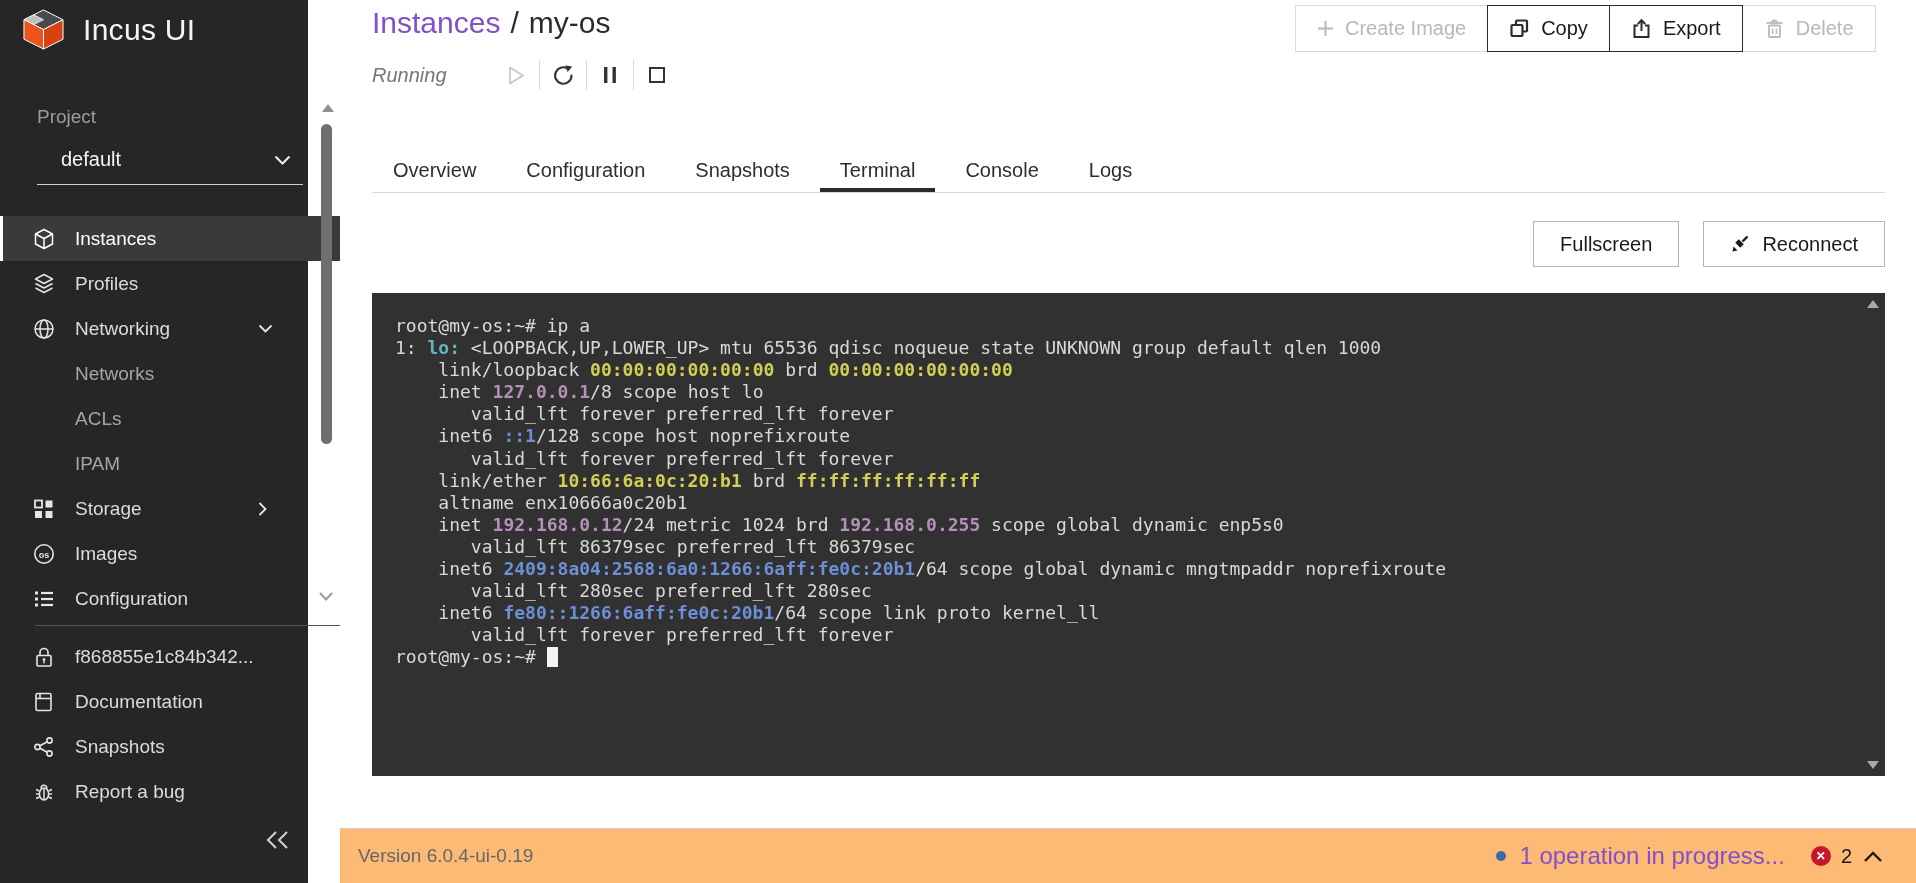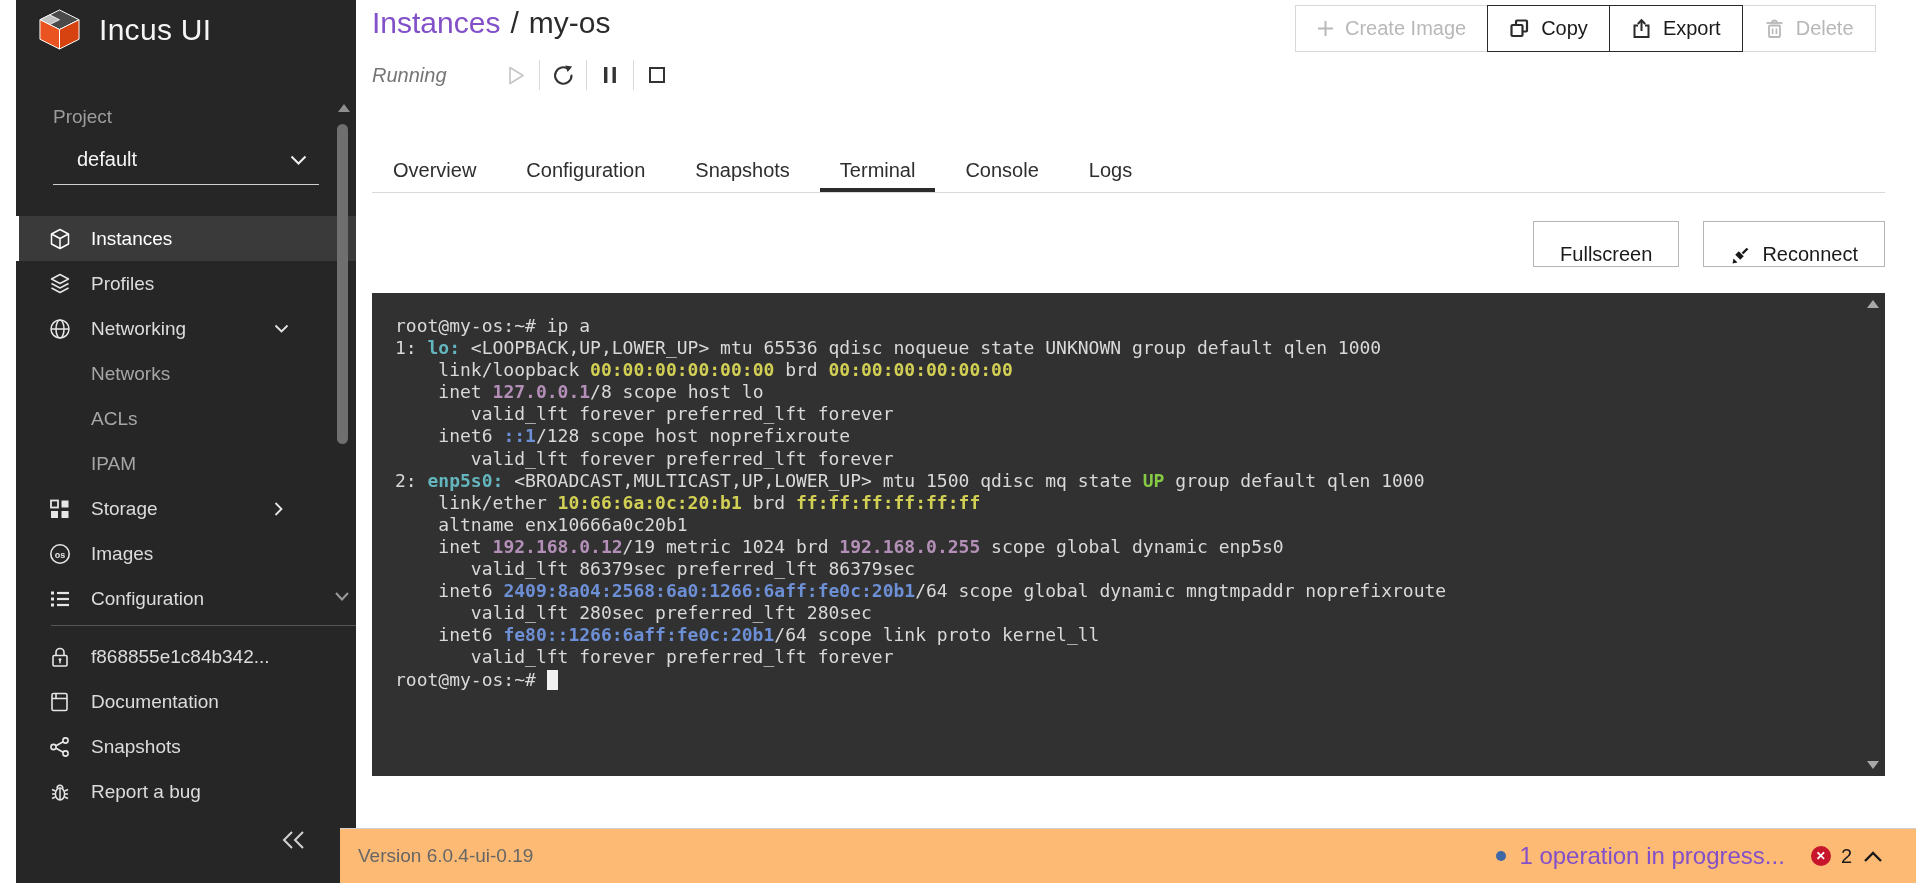--- a/index.html
+++ b/index.html
@@ -14,21 +14,21 @@
     --term-blue:#6d8fd6;
     --term-green:#85c945;
     --error-red:#c7162b;
     --status-blue:#3f69a6;
   }
   *{box-sizing:border-box;margin:0;padding:0}
   html,body{width:1916px;height:883px;background:#fff;font-family:"Liberation Sans",sans-serif;overflow:hidden}
   #app{position:relative;width:1916px;height:883px}
 
   
-  .sidebar{position:absolute;left:16px;top:0;width:340px;height:883px;background:var(--sidebar-bg);color:#e6e6e6}
+  .sidebar{position:absolute;left:0;top:0;width:308px;height:883px;background:var(--sidebar-bg);color:#e6e6e6}
   .logo-block{position:absolute;left:20px;top:8px;display:flex;align-items:center;cursor:pointer}
   .logo-title{margin-left:16px;font-size:30px;font-weight:400;color:#f5f5f5;letter-spacing:.3px}
   .project-label{position:absolute;left:37px;top:106px;font-size:19px;color:#9c9c9c}
   .project-select{position:absolute;left:37px;top:137px;width:266px;height:48px;border-bottom:1px solid #cfcfcf;cursor:pointer}
   .project-select .value{position:absolute;left:24px;top:11px;font-size:20px;color:#f5f5f5}
   .project-select .chev{position:absolute;right:12px;top:15px}
 
   .nav{position:absolute;left:0;top:216px;width:340px}
   .nav-item{position:relative;height:45px;cursor:pointer}
   .nav-item .nicon{position:absolute;left:33px;top:50%;transform:translateY(-50%);display:flex}
@@ -62,21 +62,21 @@
   .seg-btn.disabled{color:#b8b8b8}
 
   
   .tabs{position:absolute;left:373px;top:148px;display:flex}
   .tab{height:44px;line-height:44px;padding:0 20px;margin-right:10px;font-size:20px;color:#2e2e2e;cursor:pointer}
   .tab.active{border-bottom:4px solid #2b2b2b;font-weight:400}
   .tabs-rule{position:absolute;left:372px;top:192px;width:1513px;height:1px;background:#d9d9d9}
 
   
   .term-toolbar{position:absolute;top:221px;right:31px;display:flex;gap:24px}
-  .tool-btn{height:46px;display:flex;align-items:flex-end;gap:12px;padding:0 26px;font-size:20px;color:#1a1a1a;background:#fff;border:1px solid #b5b5b5;cursor:pointer}
+  .tool-btn{height:46px;display:flex;align-items:center;gap:12px;padding:0 26px;font-size:20px;color:#1a1a1a;background:#fff;border:1px solid #b5b5b5;cursor:pointer}
 
   
   .terminal{position:absolute;left:372px;top:293px;width:1513px;height:483px;background:var(--terminal-bg);padding:22px 26px 0 23px;overflow:hidden;cursor:text}
   .term-line{font-family:"DejaVu Sans Mono",monospace;font-size:18px;line-height:22.1px;white-space:pre;color:var(--term-default)}
   .tc-def{color:var(--term-default)}
   .tc-cyan{color:var(--term-cyan);font-weight:bold}
   .tc-yellow{color:var(--term-yellow);font-weight:bold}
   .tc-purple{color:var(--term-purple);font-weight:bold}
   .tc-blue{color:var(--term-blue);font-weight:bold}
   .tc-green{color:var(--term-green);font-weight:bold}
@@ -371,24 +371,23 @@
 
   <div class="terminal">
     <div>
         <div class="term-line"><span class="tc-def">root@my-os:~# ip a</span></div>
         <div class="term-line"><span class="tc-def">1: </span><span class="tc-cyan">lo:</span><span class="tc-def"> &lt;LOOPBACK,UP,LOWER_UP&gt; mtu 65536 qdisc noqueue state UNKNOWN group default qlen 1000</span></div>
         <div class="term-line"><span class="tc-def">    link/loopback </span><span class="tc-yellow">00:00:00:00:00:00</span><span class="tc-def"> brd </span><span class="tc-yellow">00:00:00:00:00:00</span></div>
         <div class="term-line"><span class="tc-def">    inet </span><span class="tc-purple">127.0.0.1</span><span class="tc-def">/8 scope host lo</span></div>
         <div class="term-line"><span class="tc-def">       valid_lft forever preferred_lft forever</span></div>
         <div class="term-line"><span class="tc-def">    inet6 </span><span class="tc-blue">::1</span><span class="tc-def">/128 scope host noprefixroute</span></div>
         <div class="term-line"><span class="tc-def">       valid_lft forever preferred_lft forever</span></div>
-        <div class="term-line"><span class="tc-def">2: </span><span class="tc-cyan">enp5s0:</span><span class="tc-def"> &lt;BROADCAST,MULTICAST,UP,LOWER_UP&gt; mtu 1500 qdisc mq state </span><span class="tc-green">UP</span><span class="tc-def"> group default qlen 1000</span></div>
         <div class="term-line"><span class="tc-def">    link/ether </span><span class="tc-yellow">10:66:6a:0c:20:b1</span><span class="tc-def"> brd </span><span class="tc-yellow">ff:ff:ff:ff:ff:ff</span></div>
         <div class="term-line"><span class="tc-def">    altname enx10666a0c20b1</span></div>
-        <div class="term-line"><span class="tc-def">    inet </span><span class="tc-purple">192.168.0.12</span><span class="tc-def">/19 metric 1024 brd </span><span class="tc-purple">192.168.0.255</span><span class="tc-def"> scope global dynamic enp5s0</span></div>
+        <div class="term-line"><span class="tc-def">    inet </span><span class="tc-purple">192.168.0.12</span><span class="tc-def">/24 metric 1024 brd </span><span class="tc-purple">192.168.0.255</span><span class="tc-def"> scope global dynamic enp5s0</span></div>
         <div class="term-line"><span class="tc-def">       valid_lft 86379sec preferred_lft 86379sec</span></div>
         <div class="term-line"><span class="tc-def">    inet6 </span><span class="tc-blue">2409:8a04:2568:6a0:1266:6aff:fe0c:20b1</span><span class="tc-def">/64 scope global dynamic mngtmpaddr noprefixroute</span></div>
         <div class="term-line"><span class="tc-def">       valid_lft 280sec preferred_lft 280sec</span></div>
         <div class="term-line"><span class="tc-def">    inet6 </span><span class="tc-blue">fe80::1266:6aff:fe0c:20b1</span><span class="tc-def">/64 scope link proto kernel_ll</span></div>
         <div class="term-line"><span class="tc-def">       valid_lft forever preferred_lft forever</span></div>
         <div class="term-line"><span class="tc-def">root@my-os:~# </span><span class="term-cursor"></span></div>
       </div>
     <div class="term-arrow-up"></div>
     <div class="term-arrow-down"></div>
   </div>

